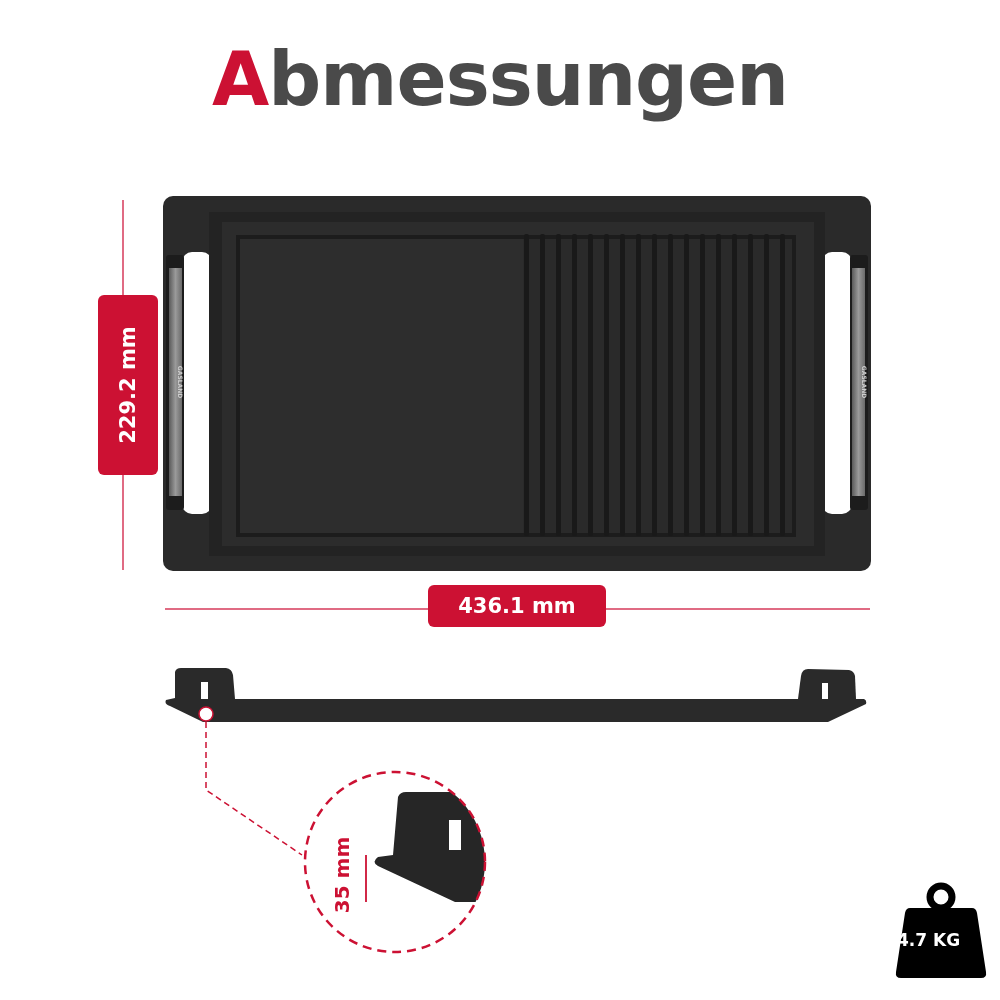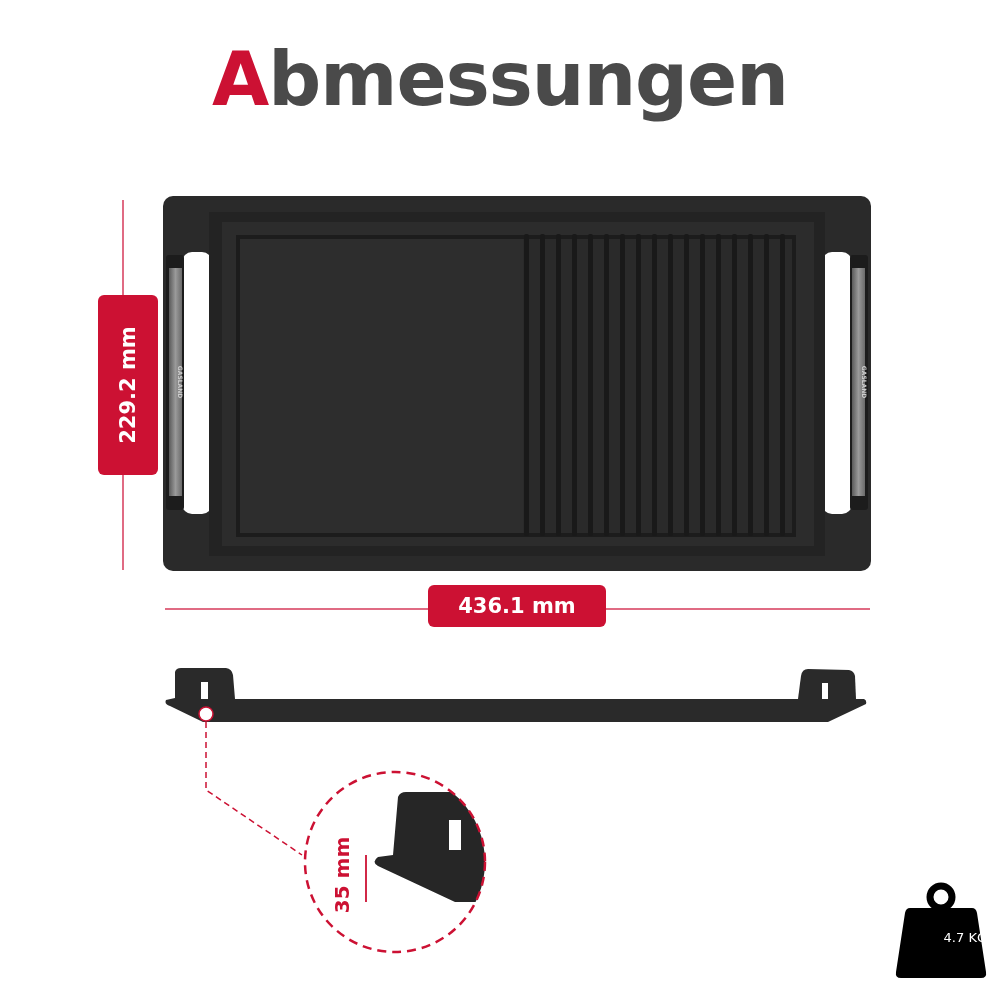--- a/index.html
+++ b/index.html
@@ -18,22 +18,22 @@
     }
     .badge-h { left: 428px; top: 585px; width: 178px; height: 42px; font-size: 21px; }
     .badge-v { left: 98px; top: 295px; width: 60px; height: 180px; }
     .badge-v span { transform: rotate(-90deg); white-space: nowrap; font-size: 21px; }
     .depth-label {
       position: absolute; left: 322px; top: 855px; width: 40px; height: 40px;
       display: flex; align-items: center; justify-content: center;
     }
     .depth-label span { transform: rotate(-90deg); white-space: nowrap; font-weight: bold; font-size: 20px; color: #cc1133; }
     .weight-text {
-      position: absolute; left: 897px; top: 930px; width: 90px; text-align: right;
-      color: #fff; font-weight: normal; font-size: 13px;
+      position: absolute; left: 897px; top: 930px; width: 90px; text-align: left;
+      color: #fff; font-weight: bold; font-size: 17px;
     }
   </style>
 </head>
 <body>
 
 <div class="title"><span class="accent">A</span><span>bmessungen</span></div>
 
 <svg class="abs" style="left:0;top:0" width="1000" height="1000">
   <defs>
     <linearGradient id="steel" x1="0" x2="1" y1="0" y2="0">

